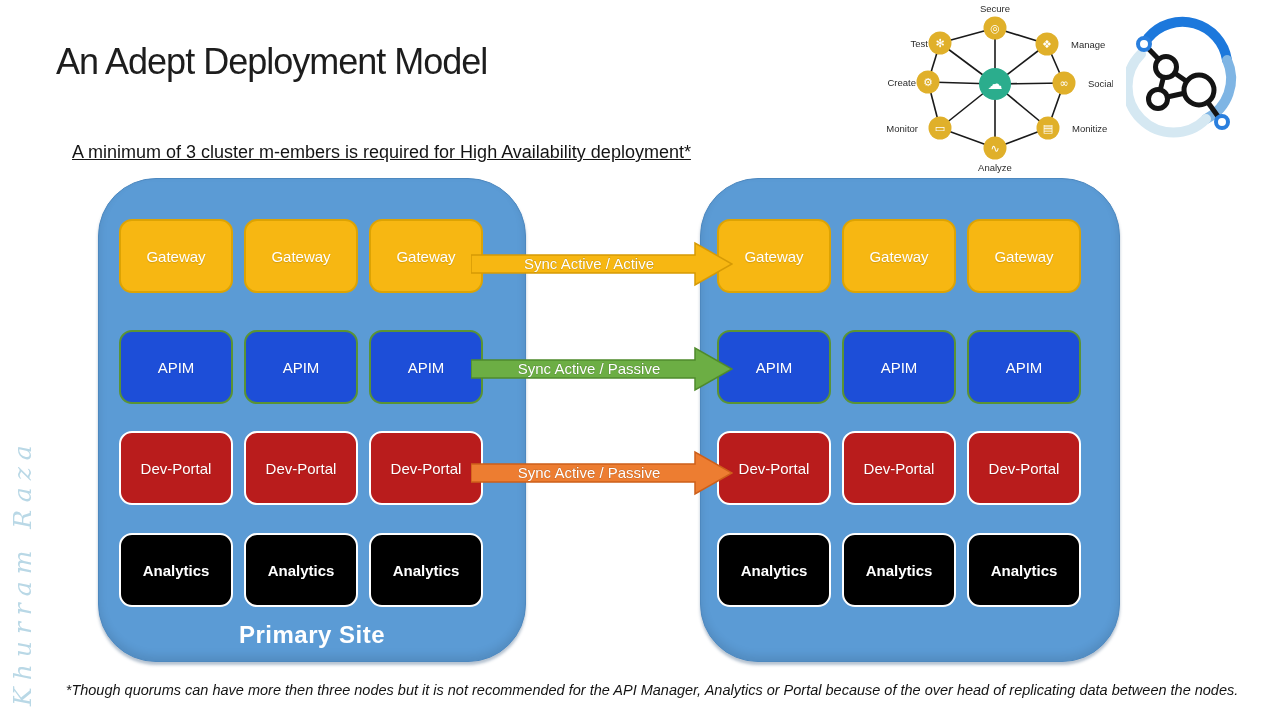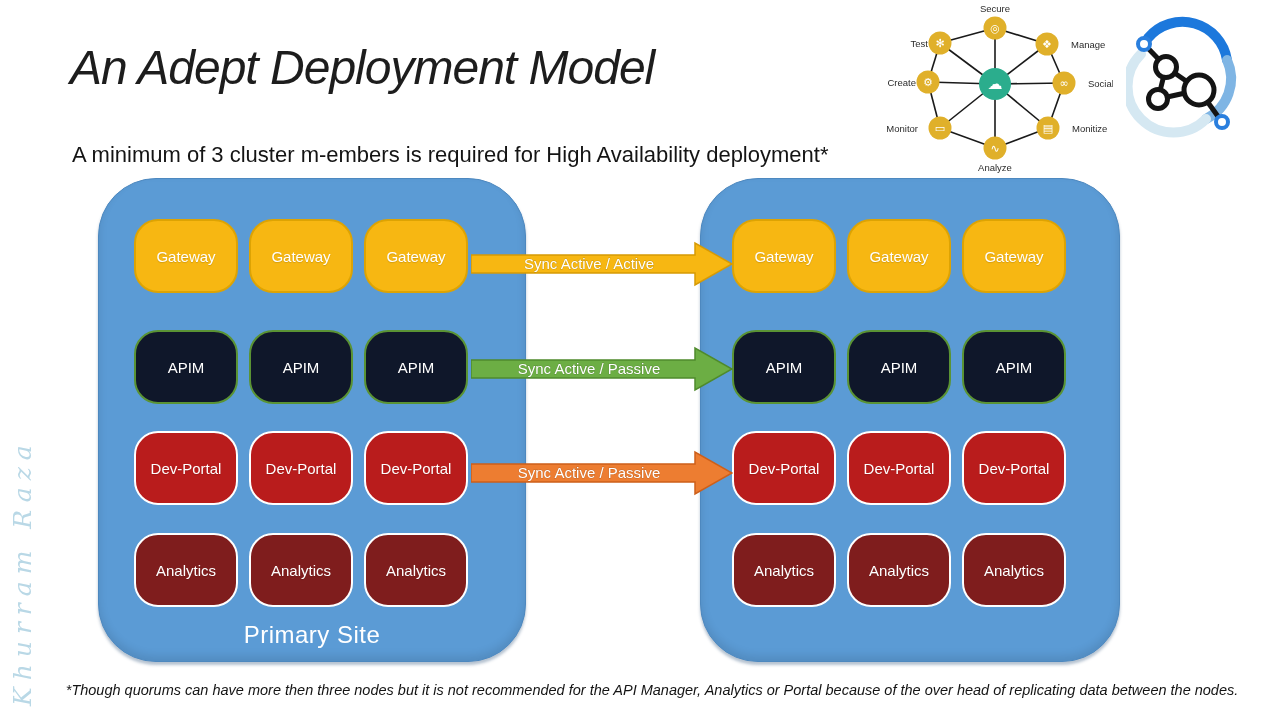--- a/index.html
+++ b/index.html
@@ -2,52 +2,53 @@
 <html><head>
 <meta charset="utf-8">
 <style>
   * { box-sizing: border-box; }
   html,body { margin:0; padding:0; background:#ffffff; }
   .slide {
     position:relative; width:1280px; height:720px; background:#ffffff;
     font-family:"Liberation Sans", sans-serif; overflow:hidden;
   }
   .title {
-    position:absolute; left:70px; top:44px; font-size:48px; font-weight:300;
-    color:#1d1d1d; letter-spacing:-1px; line-height:1;font-style:italic;
+    position:absolute; left:56px; top:44px; font-size:36px; font-weight:300;
+    color:#1d1d1d; letter-spacing:-1px; line-height:1;
   }
   .subtitle {
-    position:absolute; left:72px; top:142px; font-size:22px; font-weight:500;
+    position:absolute; left:72px; top:142px; font-size:18px; font-weight:500;
     color:#141414;
+    text-decoration:underline;
   }
   
   .site {
     position:absolute; top:178px; height:484px; background:#5b9bd5;
     border-radius:58px; border:1px solid #4d88bf;
     box-shadow:0 3px 3px rgba(90,120,150,.45), inset 0 -5px 8px rgba(0,0,0,.10);
   }
   .site.primary { left:98px;  width:428px; }
   .site.dr      { left:700px; width:420px; }
   .node-row {
     position:absolute; left:0; width:100%; display:flex;
     justify-content:center; gap:11px; padding-right:22px;
   }
   .r0{top:40px} .r1{top:151px} .r2{top:252px} .r3{top:354px}
   .node {
-    width:104px; height:74px; border-radius:24px; display:flex;
+    width:114px; height:74px; border-radius:13px; display:flex;
     align-items:center; justify-content:center; color:#fff; font-size:15px;
     text-shadow:0 1px 1px rgba(0,0,0,.15);
   }
   .node.gateway   { background:#f7b712; border:2px solid #dda303; }
-  .node.apim      { background:#0f172a; border:2px solid #5a9334; }
+  .node.apim      { background:#1d4ed8; border:2px solid #5a9334; }
   .node.devportal { background:#b91c1c; border:2.5px solid #ffffff; }
-  .node.analytics { background:#7f1d1d; border:2.5px solid #ffffff; }
+  .node.analytics { background:#000000; border:2.5px solid #ffffff;font-weight:bold; }
   .site-label {
     position:absolute; bottom:12px; left:0; width:100%; text-align:center;
-    color:#ffffff; font-size:24px; font-weight:400; letter-spacing:.5px;
+    color:#ffffff; font-size:24px; font-weight:700; letter-spacing:.5px;
   }
   
   .arrow { position:absolute; left:471px; width:262px; height:46px; }
   .arrow-1{top:241px} .arrow-2{top:346px} .arrow-3{top:450px}
   .arrow text {
     fill:#ffffff; font-size:15px; font-weight:500;
     font-family:"Liberation Sans", sans-serif;
     paint-order:stroke; stroke:rgba(0,0,0,.18); stroke-width:.8px;
   }
   

